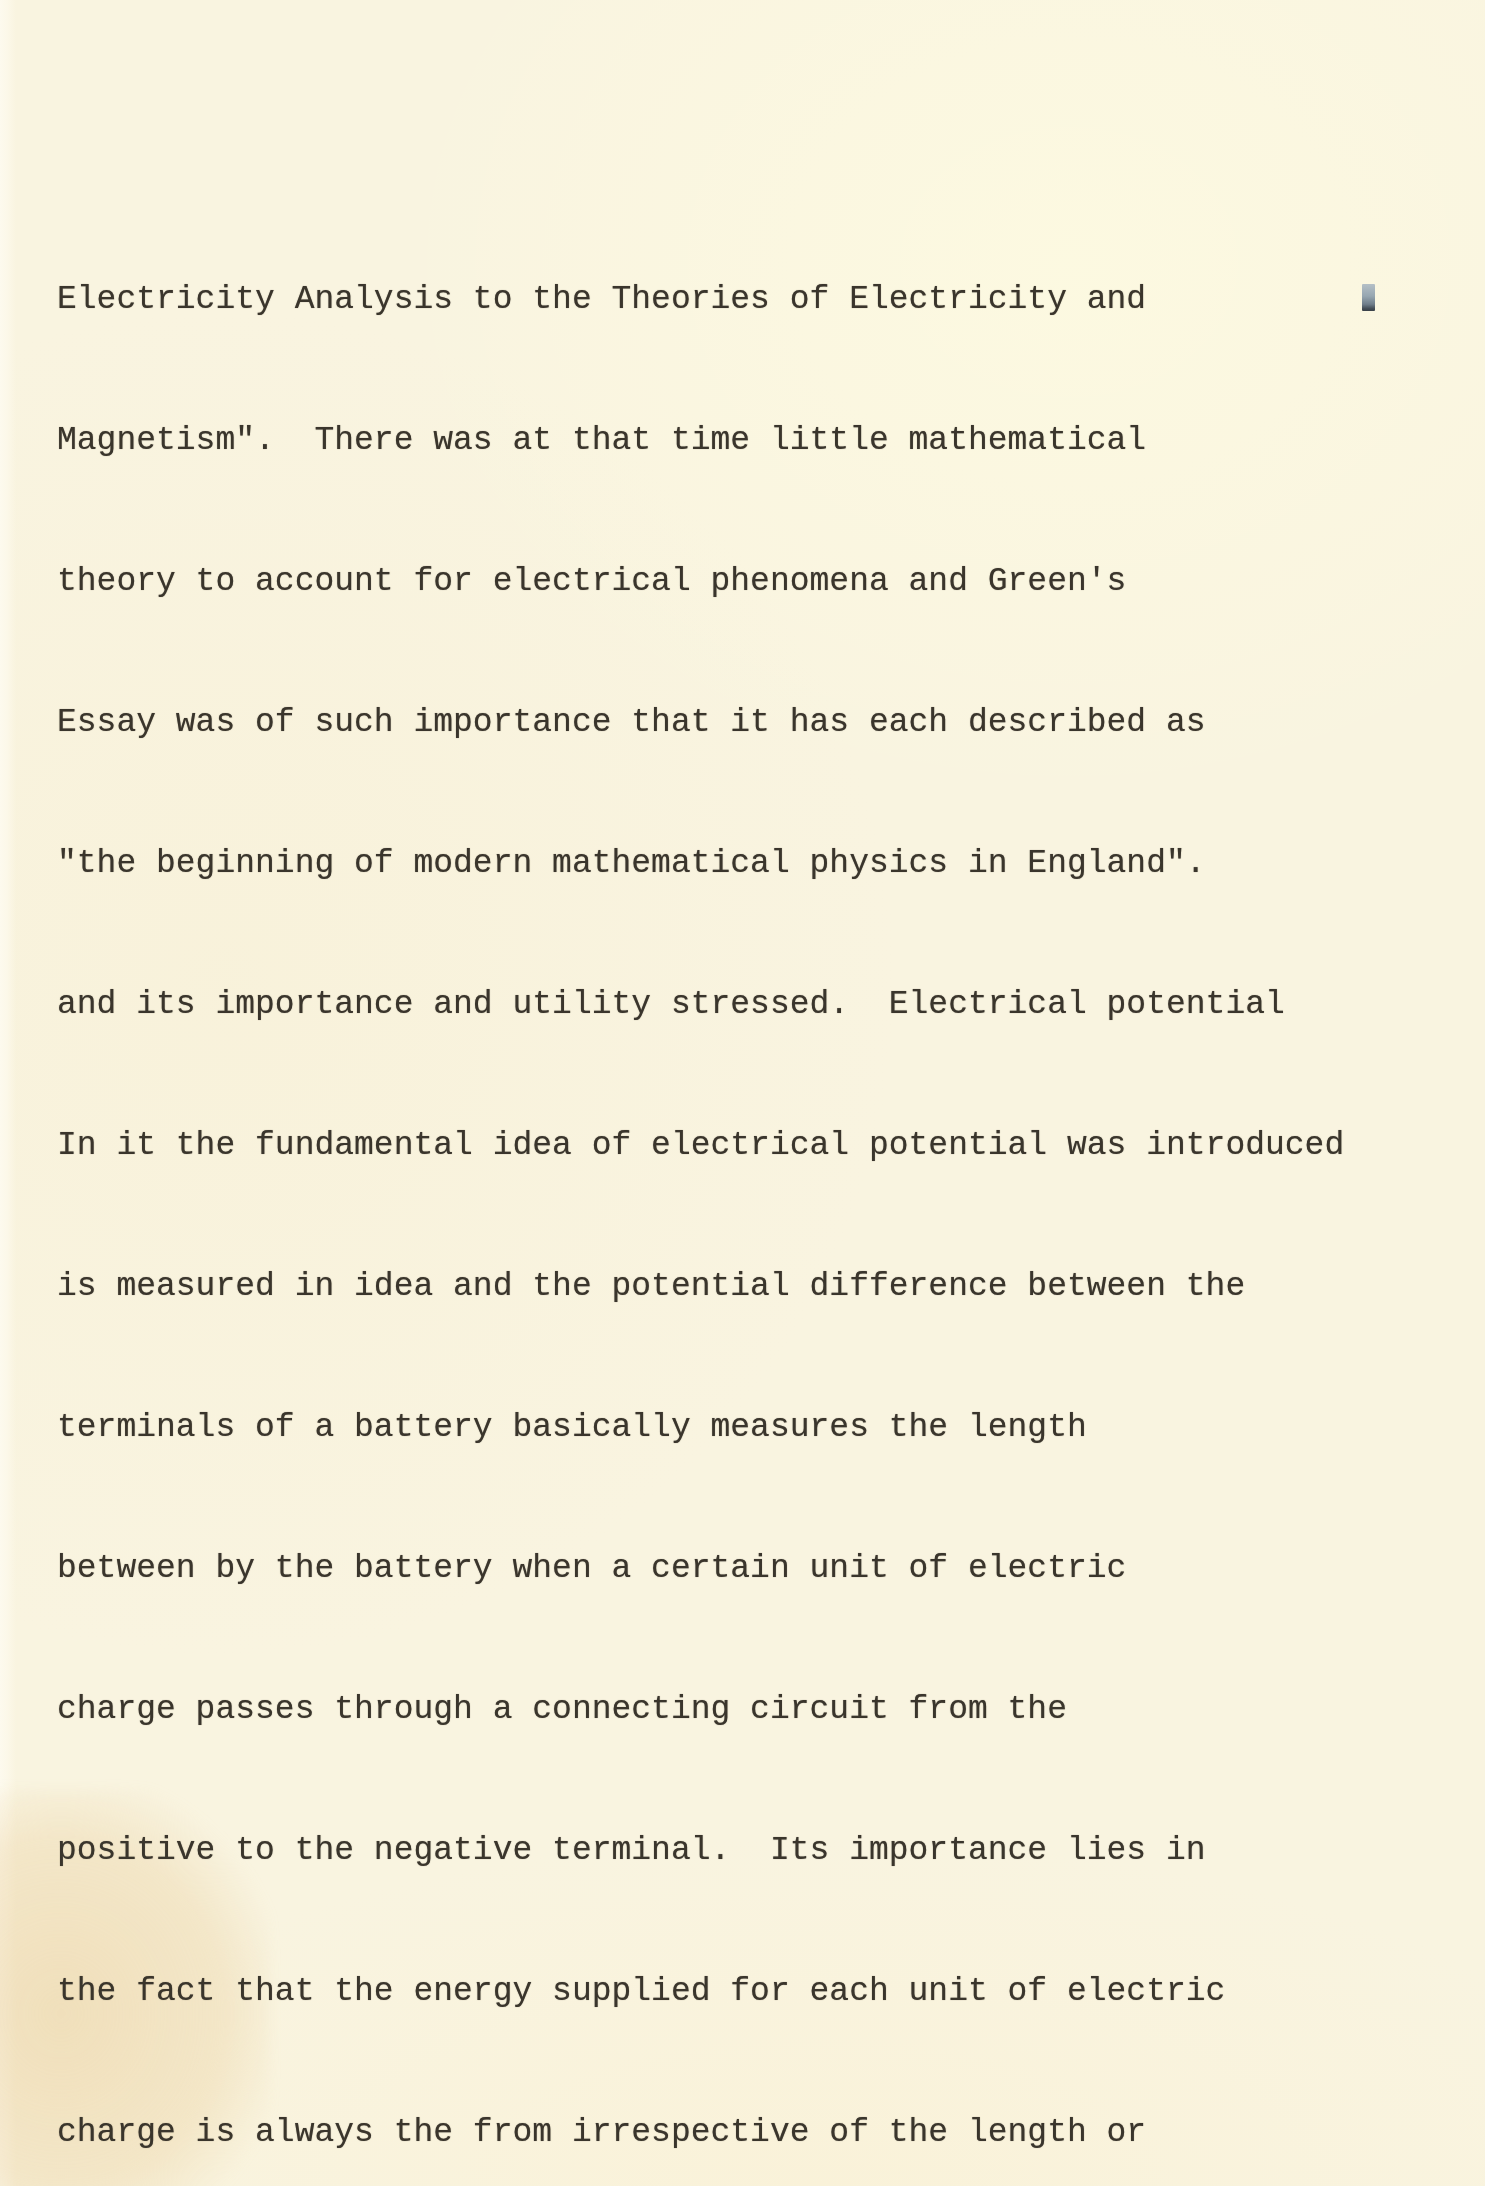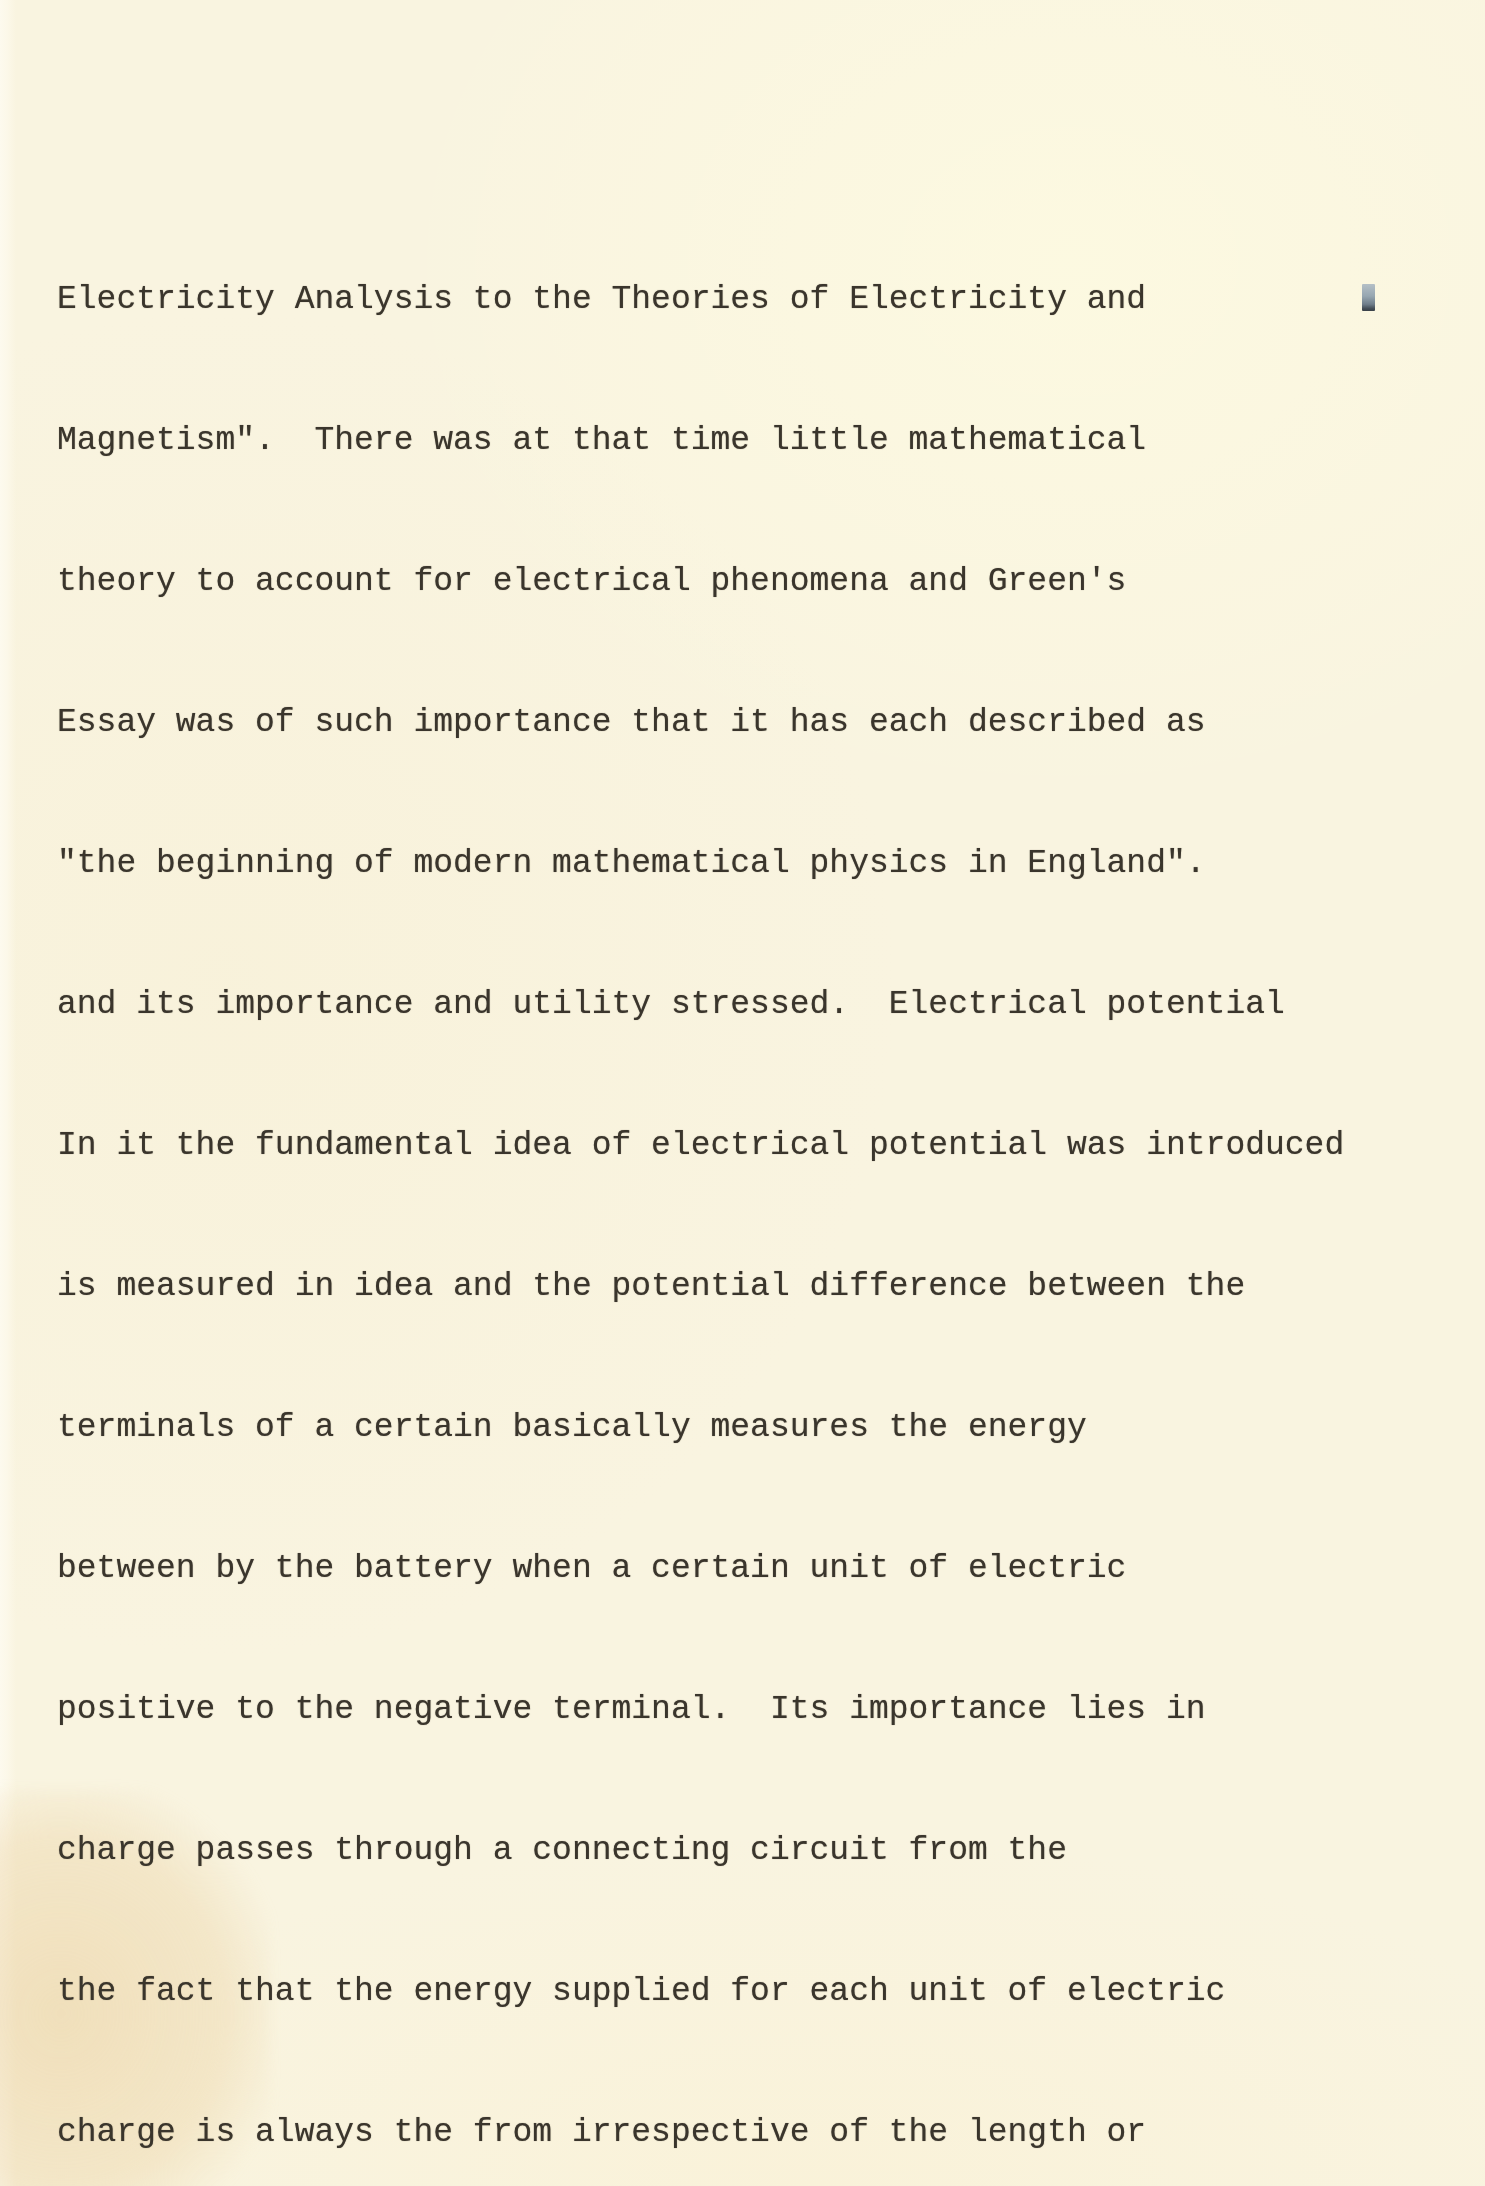--- a/index.html
+++ b/index.html
@@ -72,24 +72,24 @@
 
   <div class="para para-1">
     <div class="line">Electricity Analysis to the Theories of Electricity and</div>
     <div class="line">Magnetism".  There was at that time little mathematical</div>
     <div class="line">theory to account for electrical phenomena and Green's</div>
     <div class="line">Essay was of such importance that it has each described as</div>
     <div class="line">"the beginning of modern mathematical physics in England".</div>
     <div class="line">and its importance and utility stressed.  Electrical potential</div>
     <div class="line">In it the fundamental idea of electrical potential was introduced</div>
     <div class="line">is measured in idea and the potential difference between the</div>
-    <div class="line">terminals of a certain basically measures the energy</div>
+    <div class="line">terminals of a battery basically measures the length</div>
     <div class="line">between by the battery when a certain unit of electric</div>
+    <div class="line">charge passes through a connecting circuit from the</div>
     <div class="line">positive to the negative terminal.  Its importance lies in</div>
-    <div class="line">charge passes through a connecting circuit from the</div>
     <div class="line">the fact that the energy supplied for each unit of electric</div>
     <div class="line">charge is always the from irrespective of the length or</div>
     
     
     
     
     
     
     
     

